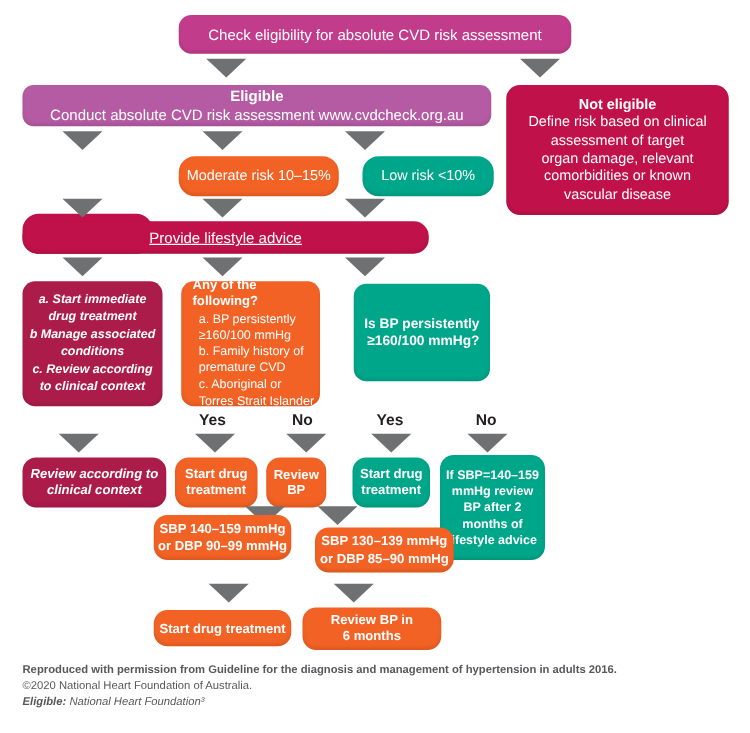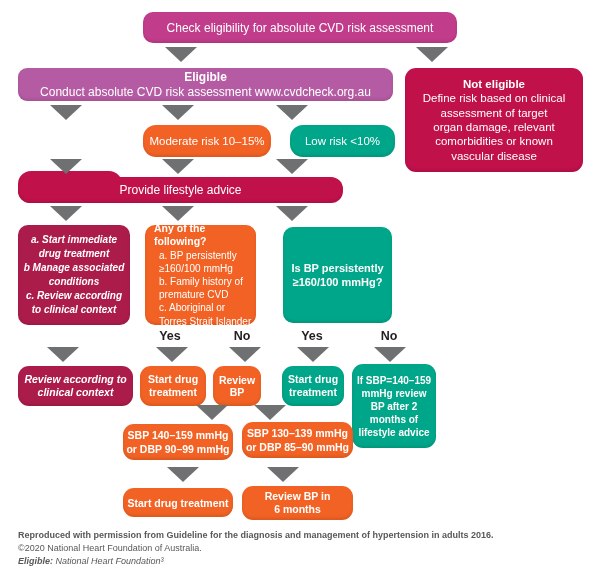--- a/index.html
+++ b/index.html
@@ -54,21 +54,21 @@
   <div class="tri" style="left:276px;top:105px;"></div>
 
   <div class="box bg-crimson" style="left:18px;top:139px;width:104px;height:32px;border-radius:13px;font-size:11.5px;margin-top:32px;">High risk&gt;15%</div>
   <div class="box bg-orange" style="left:143px;top:125px;width:128px;height:32px;border-radius:13px;font-size:11.5px;">Moderate risk 10–15%</div>
   <div class="box bg-teal" style="left:290px;top:125px;width:105px;height:32px;border-radius:13px;font-size:11.5px;">Low risk &lt;10%</div>
 
   <div class="tri" style="left:50px;top:159px;"></div>
   <div class="tri" style="left:162px;top:159px;"></div>
   <div class="tri" style="left:276px;top:159px;"></div>
 
-  <div class="box bg-crimson" style="left:18px;top:177px;width:325px;height:26px;border-radius:12px;font-size:12px;">Provide lifestyle advice</div>
+  <div class="box bg-crimson" style="left:18px;top:177px;width:325px;height:26px;border-radius:12px;font-size:12px;text-decoration:underline;">Provide lifestyle advice</div>
 
   <div class="tri" style="left:50px;top:206px;"></div>
   <div class="tri" style="left:162px;top:206px;"></div>
   <div class="tri" style="left:276px;top:206px;"></div>
 
   <div class="box bg-maroon b" style="left:18px;top:225px;width:112px;height:100px;border-radius:10px;font-size:10px;line-height:14px;padding:0 2px;">a. Start immediate
 drug treatment
 b Manage associated
 conditions
 c. Review according
@@ -77,21 +77,21 @@
   <div class="box bg-orange left-align" style="left:145px;top:225px;width:111px;height:100px;border-radius:10px;font-size:10px;line-height:13.2px;padding:3px 4px 3px 9px;">
     <span class="b" style="font-size:10.5px;">Any of the following?</span>
     <span style="padding-left:5px;">a. BP persistently
 ≥160/100 mmHg
 b. Family history of
 premature CVD
 c. Aboriginal or
 Torres Strait Islander</span>
   </div>
 
-  <div class="box bg-teal b" style="left:283px;top:227px;width:109px;height:96px;border-radius:10px;font-size:11px;line-height:14px;">Is BP persistently
+  <div class="box bg-teal b" style="left:283px;top:227px;width:109px;height:78px;border-radius:10px;font-size:11px;line-height:14px;text-align:right;">Is BP persistently
 ≥160/100 mmHg?</div>
 
   <div class="ynlabel" style="left:150px;top:329px;">Yes</div>
   <div class="ynlabel" style="left:222px;top:329px;">No</div>
   <div class="ynlabel" style="left:292px;top:329px;">Yes</div>
   <div class="ynlabel" style="left:369px;top:329px;">No</div>
 
   <div class="tri" style="left:47px;top:347px;"></div>
   <div class="tri" style="left:156px;top:347px;"></div>
   <div class="tri" style="left:229px;top:347px;"></div>
@@ -107,23 +107,23 @@
 treatment</div>
   <div class="box bg-teal b" style="left:352px;top:364px;width:84px;height:84px;border-radius:11px;font-size:10px;line-height:13px;">If SBP=140–159
 mmHg review
 BP after 2
 months of
 lifestyle advice</div>
 
   <div class="tri" style="left:196px;top:405px;"></div>
   <div class="tri" style="left:254px;top:405px;"></div>
 
-  <div class="box bg-orange b" style="left:123px;top:424px;width:110px;height:36px;border-radius:11px;font-size:10.5px;line-height:14px;">SBP 140–159 mmHg
+  <div class="box bg-orange b" style="left:123px;top:412px;width:110px;height:36px;border-radius:11px;font-size:10.5px;line-height:14px;">SBP 140–159 mmHg
 or DBP 90–99 mmHg</div>
-  <div class="box bg-orange b" style="left:242px;top:422px;width:111px;height:36px;border-radius:11px;font-size:10.5px;line-height:14px;">SBP 130–139 mmHg
+  <div class="box bg-orange b" style="left:252px;top:422px;width:111px;height:36px;border-radius:11px;font-size:10.5px;line-height:14px;">SBP 130–139 mmHg
 or DBP 85–90 mmHg</div>
 
   <div class="tri" style="left:167px;top:467px;"></div>
   <div class="tri" style="left:267px;top:467px;"></div>
 
   <div class="box bg-orange b" style="left:123px;top:488px;width:110px;height:29px;border-radius:11px;font-size:10.5px;">Start drug treatment</div>
   <div class="box bg-orange b" style="left:242px;top:486px;width:111px;height:34px;border-radius:11px;font-size:10.5px;line-height:13.5px;">Review BP in
 6 months</div>
 
   <div class="footer">

